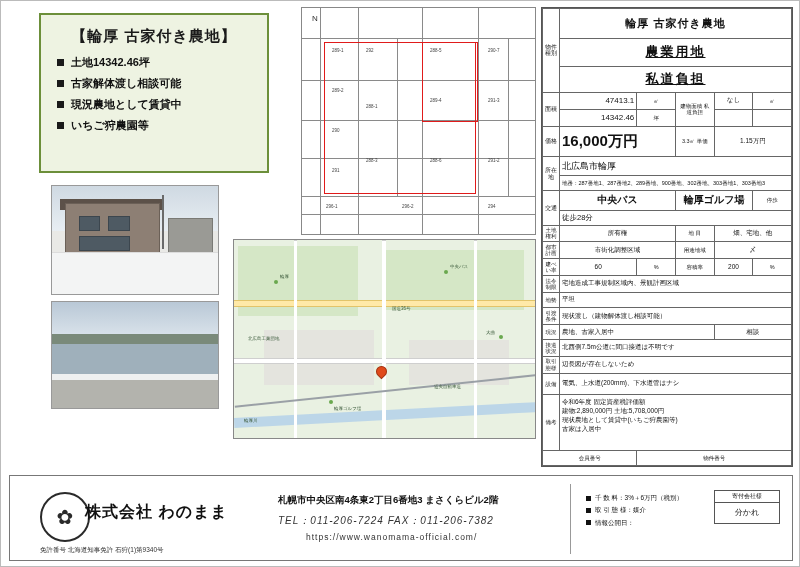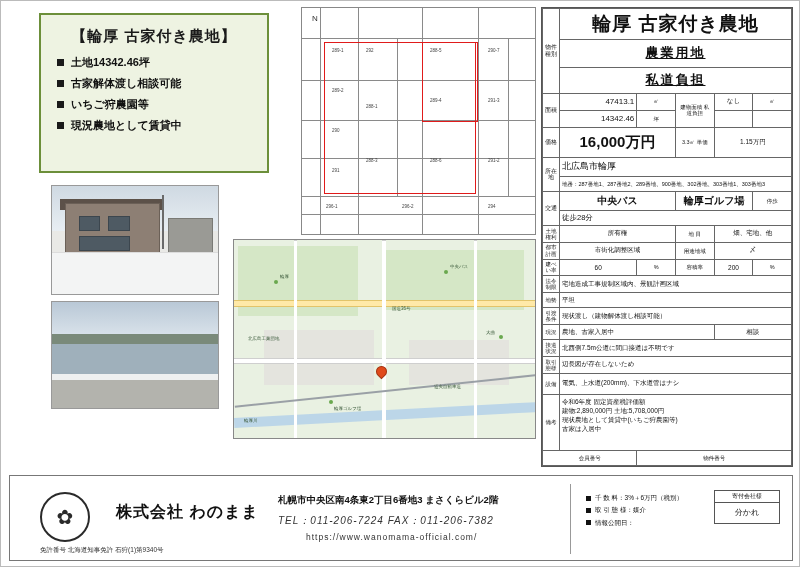--- a/index.html
+++ b/index.html
@@ -70,35 +70,35 @@
 
   
   .rt{position:absolute;left:540px;top:6px;width:252px;height:460px;border:1px solid #555;box-sizing:border-box;font-size:7px;}
   .rt table{border-collapse:collapse;width:100%;height:100%;table-layout:fixed;}
   .rt td{border:1px solid #666;padding:1px 2px;vertical-align:middle;}
   .vlabel{
     width:12px;text-align:center;font-size:6px;line-height:1.05;
     background:#fff;color:#222;
   }
   .vlabel span{display:block;}
-  .big-title{font-size:19px;font-weight:bold;text-align:center;letter-spacing:1px;}
+  .big-title{font-size:11px;font-weight:bold;text-align:center;letter-spacing:1px;}
   .mid-title{font-size:13px;font-weight:bold;text-align:center;letter-spacing:2px;text-decoration:underline;}
-  .price{font-size:15px;font-weight:bold;text-align:center;padding-right:4px;}
+  .price{font-size:15px;font-weight:bold;text-align:left;padding-right:4px;}
   .num{text-align:right;padding-right:3px;font-size:8px;}
   .c{text-align:center;}
   .tiny{font-size:5.5px;line-height:1.15;}
   .sm{font-size:6.5px;}
   .bus{font-size:10px;font-weight:bold;text-align:center;}
   .walk{font-size:7.5px;}
 
   
   .footer{position:absolute;left:8px;top:474px;width:784px;height:86px;border:1px solid #777;box-sizing:border-box;background:#fff;}
   .f-logo{position:absolute;left:30px;top:16px;width:46px;height:46px;border-radius:50%;border:2px solid #2a2a2a;display:flex;align-items:center;justify-content:center;}
   .f-logo-inner{font-size:20px;line-height:1;color:#2a2a2a;}
-  .f-company{position:absolute;left:106px;top:26px;font-size:16px;font-weight:bold;letter-spacing:1px;}
+  .f-company{position:absolute;left:75px;top:26px;font-size:16px;font-weight:bold;letter-spacing:1px;}
   .f-license{position:absolute;left:30px;top:70px;font-size:6.5px;color:#333;}
   .f-addr{position:absolute;left:268px;top:18px;font-size:9.5px;font-weight:bold;}
   .f-tel{position:absolute;left:268px;top:38px;font-size:10px;letter-spacing:1px;color:#333;font-style:italic;}
   .f-url{position:absolute;left:268px;top:56px;font-size:8.5px;letter-spacing:1px;color:#333;margin-left:28px;}
   .f-notes{position:absolute;left:576px;top:16px;font-size:6.5px;line-height:1.9;}
   .f-note-sq{display:inline-block;width:5px;height:5px;background:#111;margin-right:4px;vertical-align:middle;}
   .f-stamp{position:absolute;left:704px;top:14px;width:66px;height:34px;border:1px solid #555;box-sizing:border-box;text-align:center;}
   .f-stamp-t{font-size:6px;border-bottom:1px solid #555;padding:1px 0;}
   .f-stamp-b{font-size:8px;padding:4px 0;}
   .f-sep{position:absolute;left:560px;top:8px;width:1px;height:70px;background:#999;}
@@ -116,25 +116,25 @@
       <div class="bullet-row">
         <div class="bullet-sq"></div>
         <div class="bullet-text">土地14342.46坪</div>
       </div>
       <div class="bullet-row">
         <div class="bullet-sq"></div>
         <div class="bullet-text">古家解体渡し相談可能</div>
       </div>
       <div class="bullet-row">
         <div class="bullet-sq"></div>
-        <div class="bullet-text">いちご狩農園等</div>
+        <div class="bullet-text">現況農地として賃貸中</div>
       </div>
       <div class="bullet-row">
         <div class="bullet-sq"></div>
-        <div class="bullet-text">現況農地として賃貸中</div>
+        <div class="bullet-text">いちご狩農園等</div>
       </div>
     </div>
 
     <div class="photo photo-house">
       <div class="ph-sky"></div>
       <div class="ph-ground"></div>
       <div class="ph-shed"></div>
       <div class="ph-roof"></div>
       <div class="ph-house"></div>
       <div class="ph-win" style="left:16%;top:28%;width:12%;height:12%;"></div>

